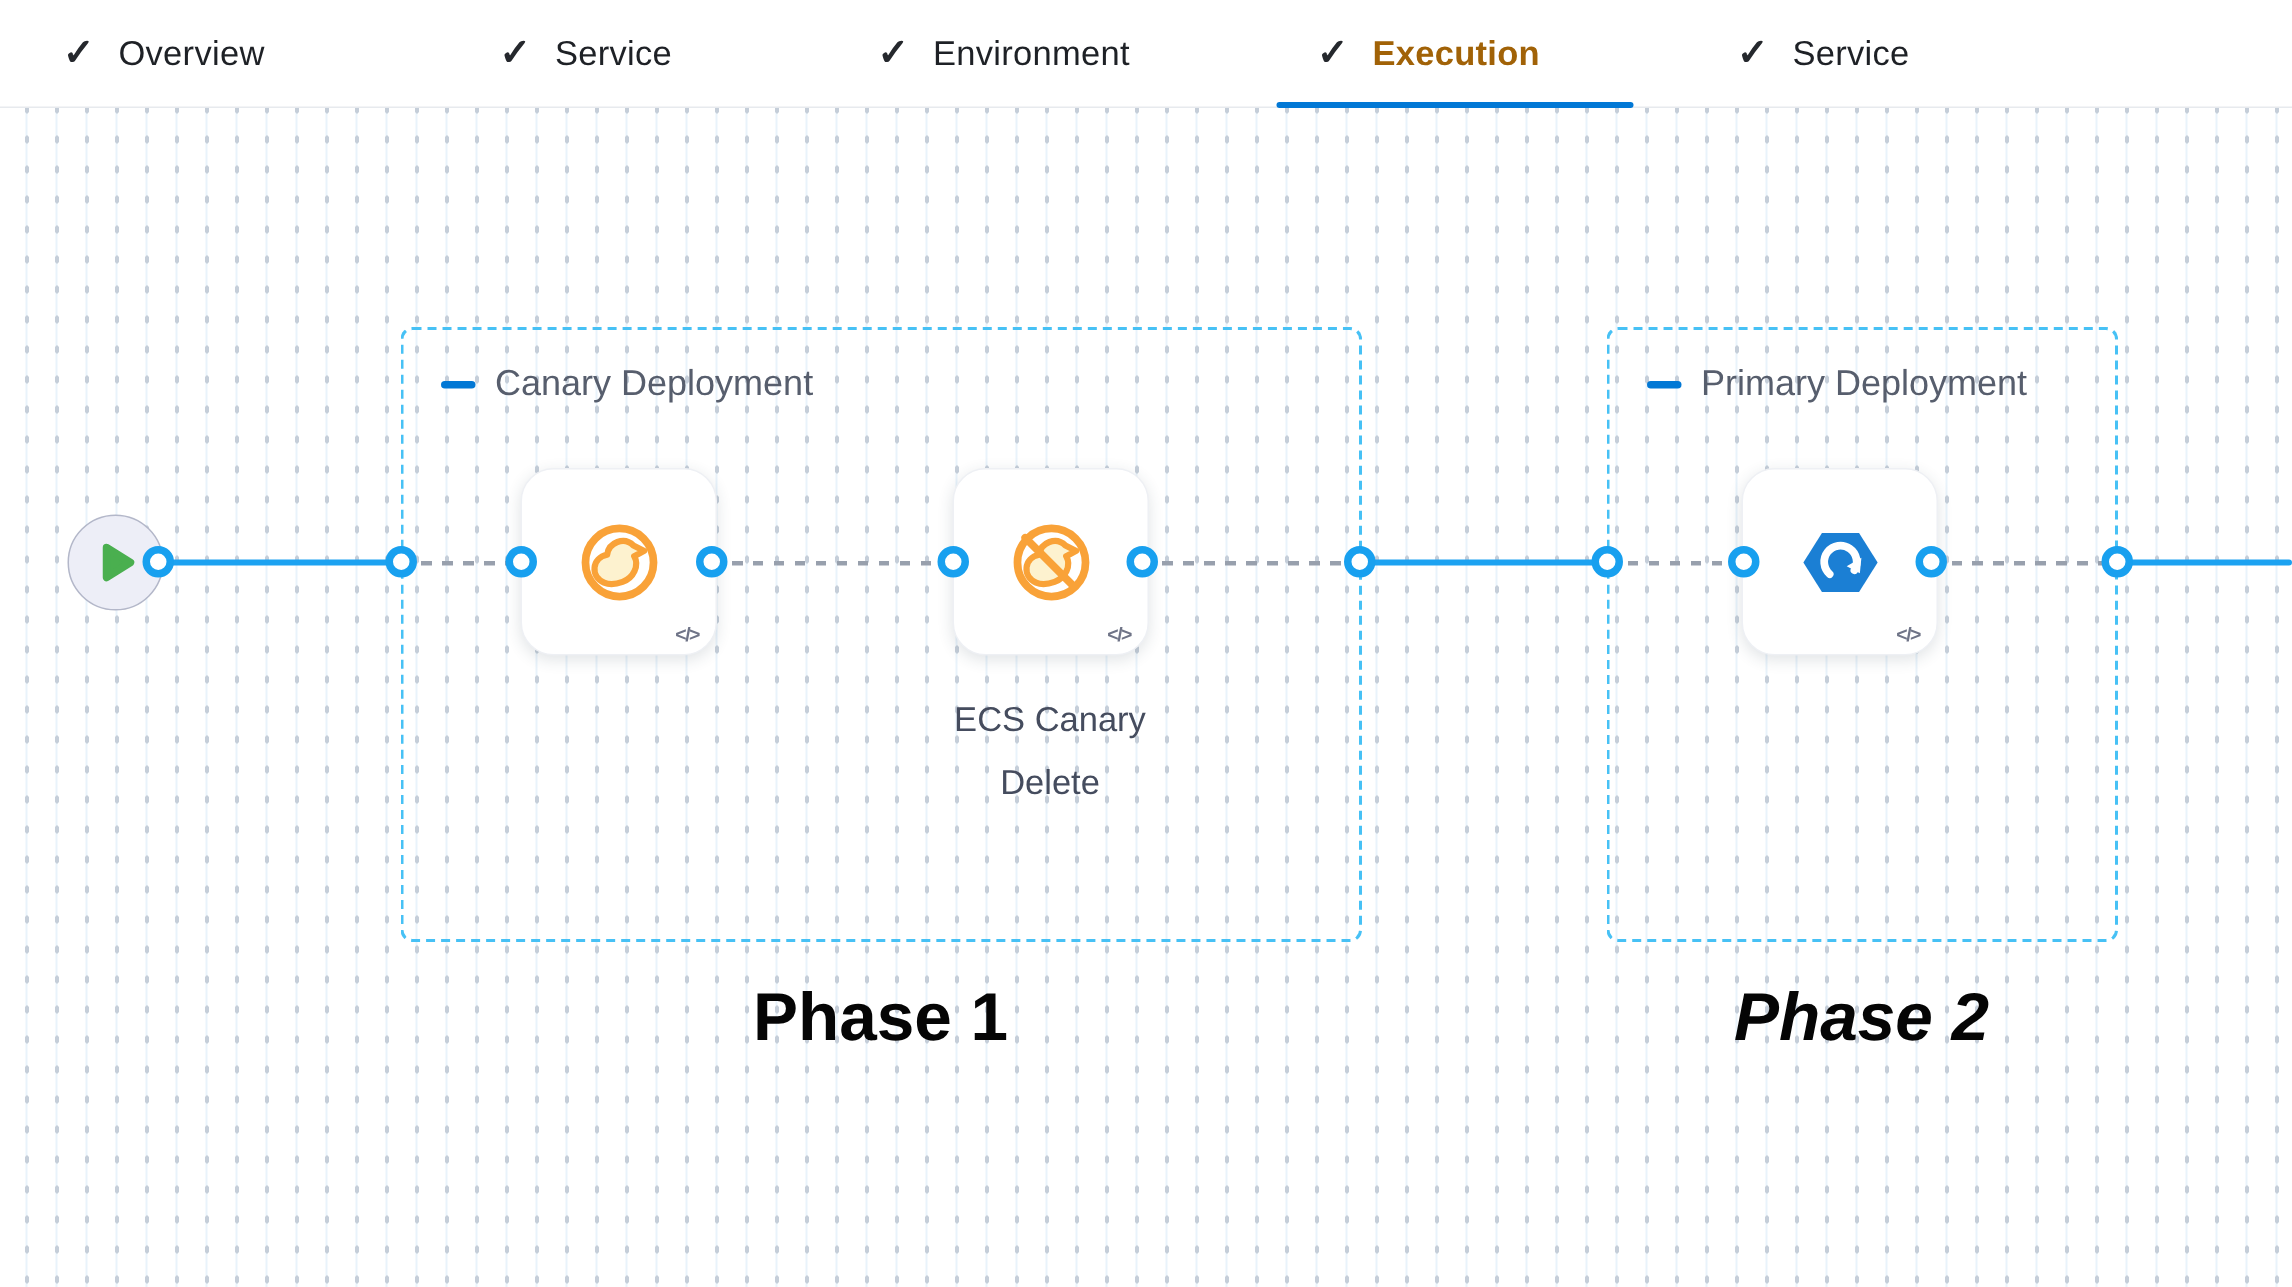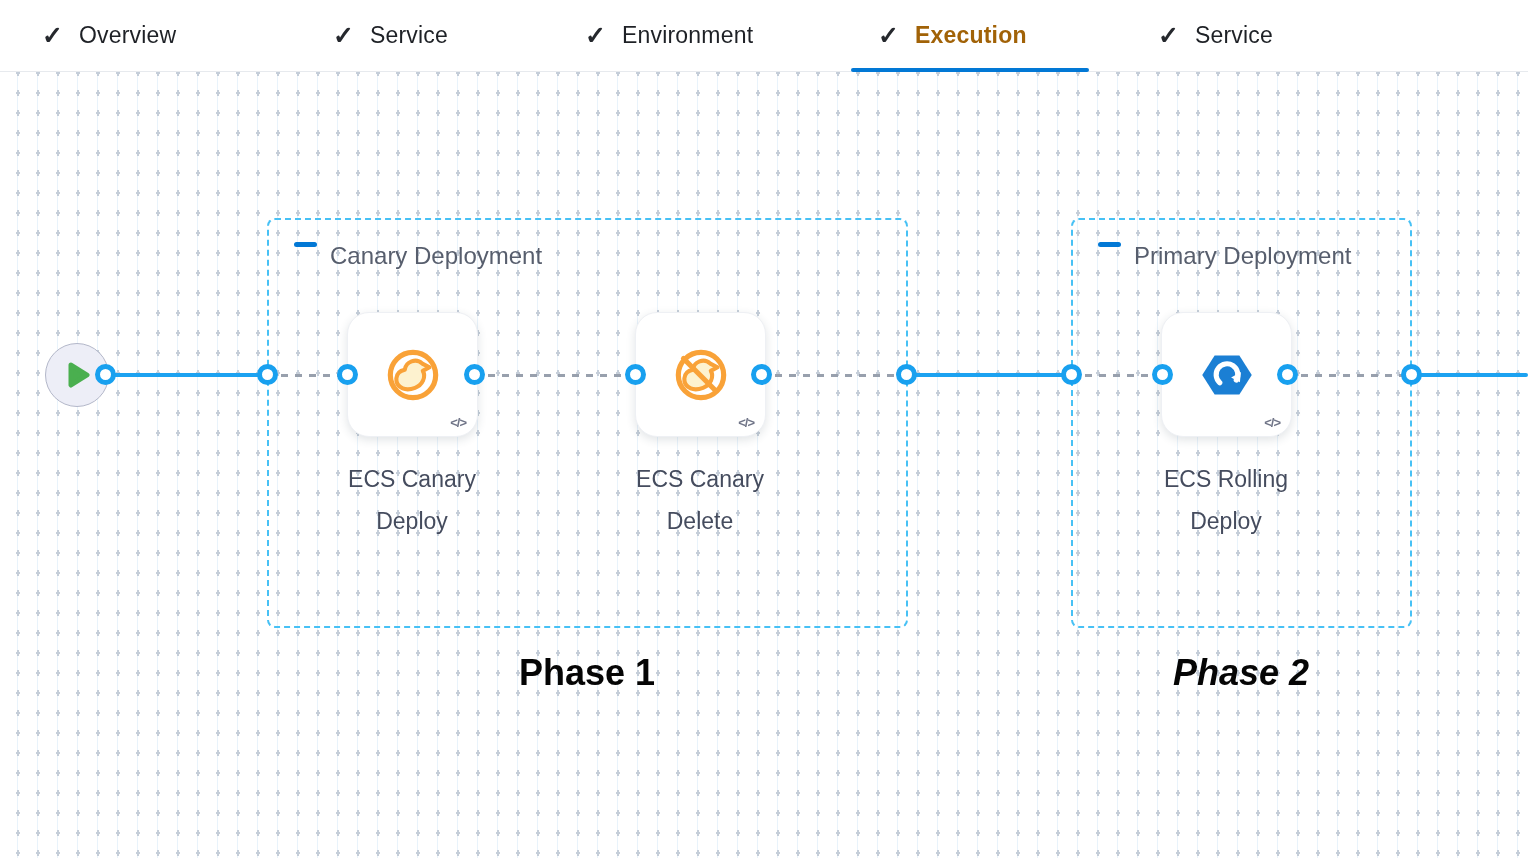--- a/index.html
+++ b/index.html
@@ -29,21 +29,21 @@
       linear-gradient(to right, #e9f3fb 1.5px, rgba(255,255,255,0) 1.5px);
     background-size: 20px 20px, 20px 20px;
     background-position: 8px 11px, 17px 0; }
 
   
   .group { position: absolute; top: 146px; height: 410px; border: 2px dashed #47c1f5;
     border-radius: 8px; z-index: 1; }
   .group-1 { left: 267px; width: 641px; }
   .group-2 { left: 1071px; width: 341px; }
   .group-header { position: absolute; top: 22px; left: 25px; display: flex;
-    gap: 13px; cursor: pointer; }
+    align-items: center; gap: 13px; cursor: pointer; }
   .minus-icon { width: 23px; height: 5px; border-radius: 3px; background: #0278d5; }
   .group-title { font-size: 24px; color: #575e6d; white-space: nowrap; }
 
   
   .line { position: absolute; top: 301px; height: 4px; background: #1ca2f1; z-index: 2;
     border-radius: 2px; }
   .dash-line { position: absolute; top: 302px; height: 3px; z-index: 2;
     background: repeating-linear-gradient(90deg, #98a0ad 0 7px, rgba(255,255,255,0) 7px 14px); }
 
   
@@ -66,21 +66,21 @@
   .code-badge { position: absolute; right: 11px; bottom: 6px; font-size: 13px;
     font-weight: 700; color: #6f7487; letter-spacing: -1px; }
 
   
   .step-label { position: absolute; top: 386px; width: 190px; text-align: center;
     font-size: 23px; font-weight: 500; color: #454c5e; line-height: 42px; z-index: 3; }
   .step-label-1 { left: 317px; }
   .step-label-2 { left: 605px; }
   .step-label-3 { left: 1131px; }
   .phase-label { position: absolute; top: 580px; width: 300px; text-align: center;
-    font-size: 36px; font-weight: 700; color: #050505; z-index: 3; }
+    font-size: 45px; font-weight: 700; color: #050505; z-index: 3; }
   .phase-1 { left: 437px; }
   .phase-2 { left: 1091px; font-style: italic; }
 </style>
 </head>
 <body>
 
 <div class="tabbar">
   <div class="tab tab-overview">
     <span class="check">✓</span>
     <span class="tab-label">Overview</span>
@@ -168,20 +168,18 @@
 
   <div class="step-node node-3">
     <svg width="66" height="66" viewBox="0 0 64 64">
       <polygon points="20,13 44,13 56,32 44,51 20,51 8,32" fill="#1b7fd4"></polygon>
       <path d="M25 39.5 a10.5 10.5 0 1 1 16 -2.5" fill="none" stroke="#ffffff" stroke-width="5" stroke-linecap="round"></path>
       <path d="M45.5 29 l-1 10 -8.5 -4.5 z" fill="#ffffff"></path>
     </svg>
     <span class="code-badge">&lt;/&gt;</span>
   </div>
 
-  <div class="step-label step-label-1">ECS Canary Deploy</div>
   <div class="step-label step-label-2">ECS Canary Delete</div>
-  <div class="step-label step-label-3">ECS Rolling Deploy</div>
 
   <div class="phase-label phase-1">Phase 1</div>
   <div class="phase-label phase-2">Phase 2</div>
 
 </div>
 
 </body></html>

